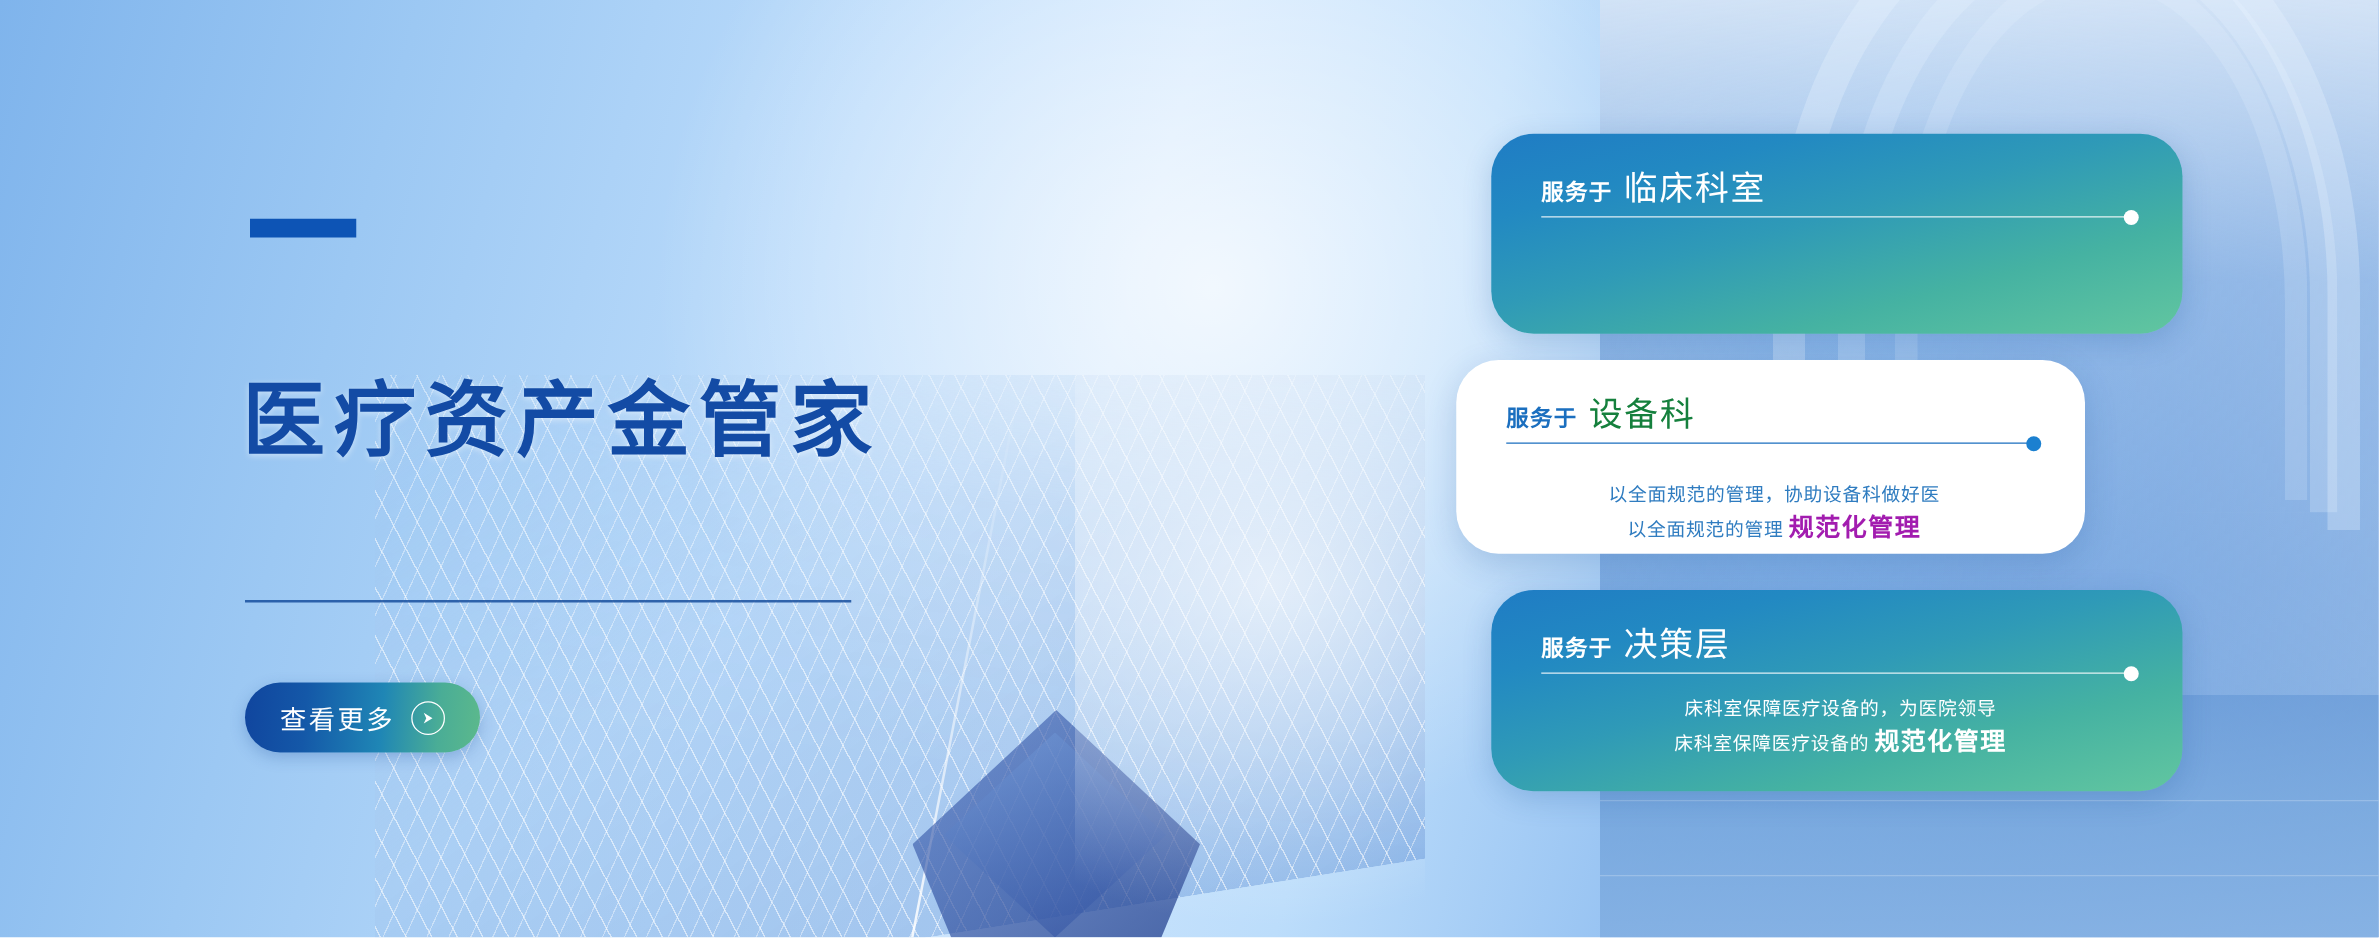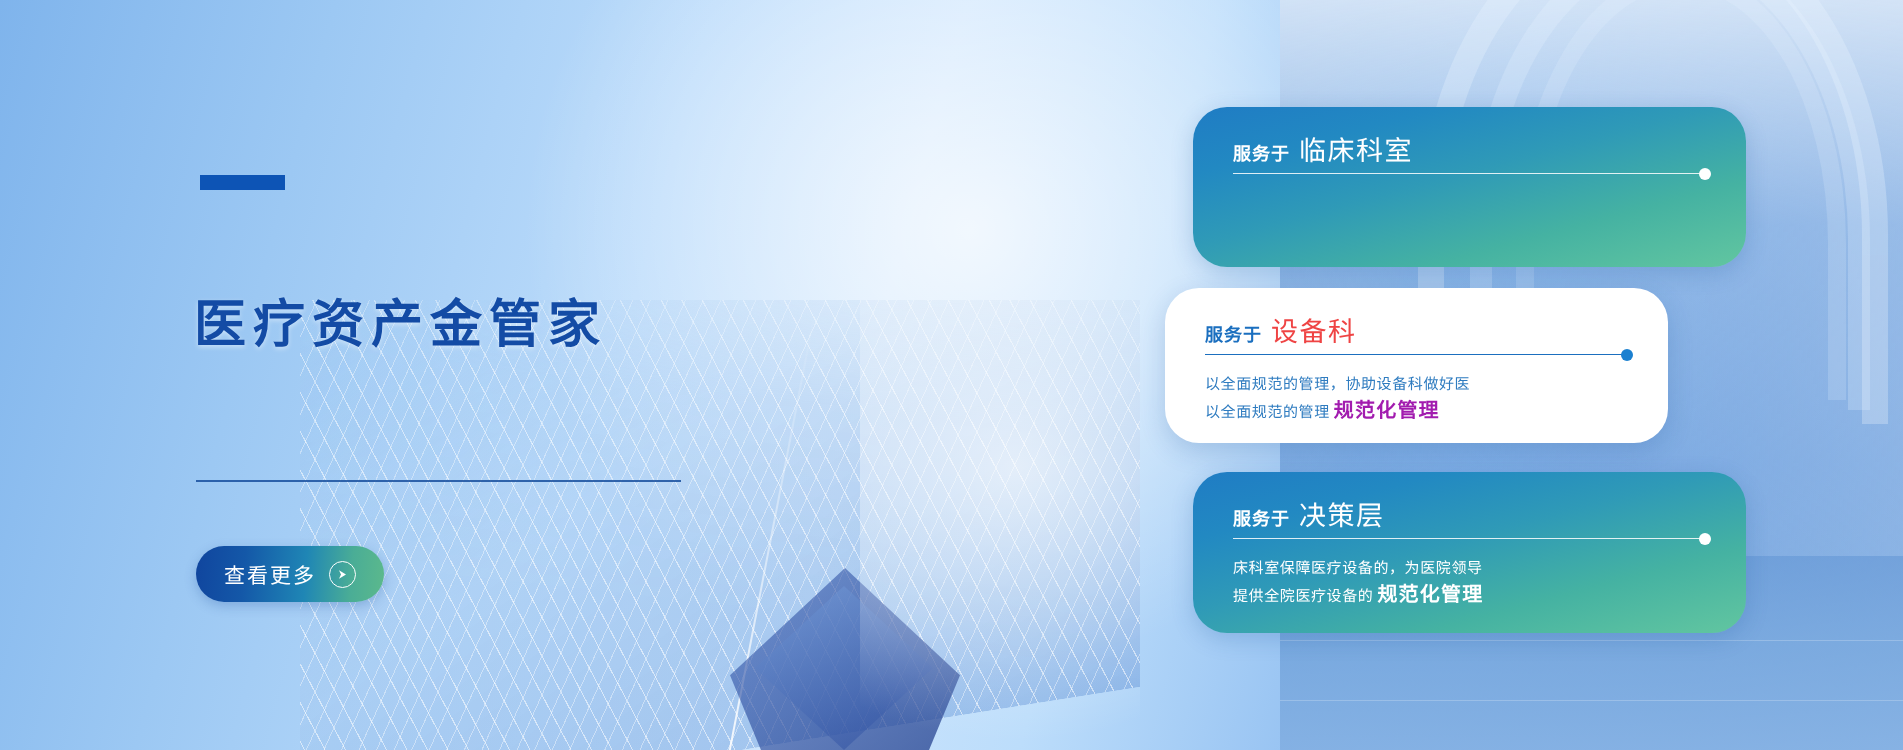--- a/index.html
+++ b/index.html
@@ -102,21 +102,21 @@
     position:absolute; left:0; top:0; width:740px; height:750px;
     z-index:5;
   }
   .accent-bar{
     position:absolute; left:200px; top:175px;
     width:85px; height:15px;
     background:#0d54b5;
   }
   .headline{
     position:absolute; left:194px; top:282px;
-    font-size:52px;
+    font-size:66px;
     font-weight:bold;
     letter-spacing:7px;
     color:#134ba5;
     white-space:nowrap;
     text-shadow:0 2px 5px rgba(255,255,255,.45);
   }
   .divider{
     position:absolute; left:196px; top:480px;
     width:485px; height:2px;
     background:#174f9e;
@@ -155,21 +155,21 @@
     box-shadow:0 6px 22px rgba(30,90,160,.22);
   }
   .card.white{
     background:#ffffff;
     box-shadow:0 8px 26px rgba(30,80,150,.20);
   }
   #card-1{ left:1193px; top:107px; width:553px; height:160px; }
   #card-2{ left:1165px; top:288px; width:503px; height:155px; }
   #card-3{ left:1193px; top:472px; width:553px; height:161px; }
 
-  .card-inner{ position:absolute; left:40px; right:34px; top:0; bottom:0; }
+  .card-inner{ position:absolute; left:40px; right:34px; top:0; bottom:0;text-align:center; }
 
   .card-title{
     position:absolute; top:22px; left:0;
     display:flex; align-items:baseline; gap:9px;
     white-space:nowrap;
   }
   .card-title .prefix{ font-size:18px; font-weight:bold; letter-spacing:1px; }
   .card-title .target{ font-size:27px; font-weight:normal; letter-spacing:1.5px; }
 
   .card-rule{
@@ -196,22 +196,22 @@
 
   
   .card.grad .card-title .prefix,
   .card.grad .card-title .target,
   .card.grad .card-desc{ color:#ffffff; }
   .card.grad .card-rule{ background:rgba(255,255,255,.85); }
   .card.grad .card-rule .dot{ background:#ffffff; }
 
   
   .card.white .card-title .prefix{ color:#1b6fbf; }
-  .card.white .card-title .target{ color:#ef4444; }
-  .card.white .card-desc{ color:#2f7cc0; }
+  .card.white .card-title .target{ color:#15803d; }
+  .card.white .card-desc{ color:#2f7cc0;margin-top:13px; }
   .card.white .card-desc .strong{ color:#a21caf; }
   .card.white .card-rule{ background:#1b6fbf; }
   .card.white .card-rule .dot{ background:#1b80d0; }
 </style>
 </head>
 <body>
 
 <div id="banner">
 
   <div class="bg-layer">
@@ -286,19 +286,19 @@
       <div class="card-inner">
         <div class="card-title">
           <span class="prefix">服务于</span>
           <span class="target">决策层</span>
         </div>
         <div class="card-rule">
           <span class="dot"></span>
         </div>
         <div class="card-desc">
           <span class="ln">床科室保障医疗设备的，为医院领导</span>
-          <span class="ln"><span>提供全院医疗设备的</span><span class="strong">规范化管理</span></span>
+          <span class="ln"><span>床科室保障医疗设备的</span><span class="strong">规范化管理</span></span>
         </div>
       </div>
     </div>
 
   </div>
 </div>
 
 </body></html>

